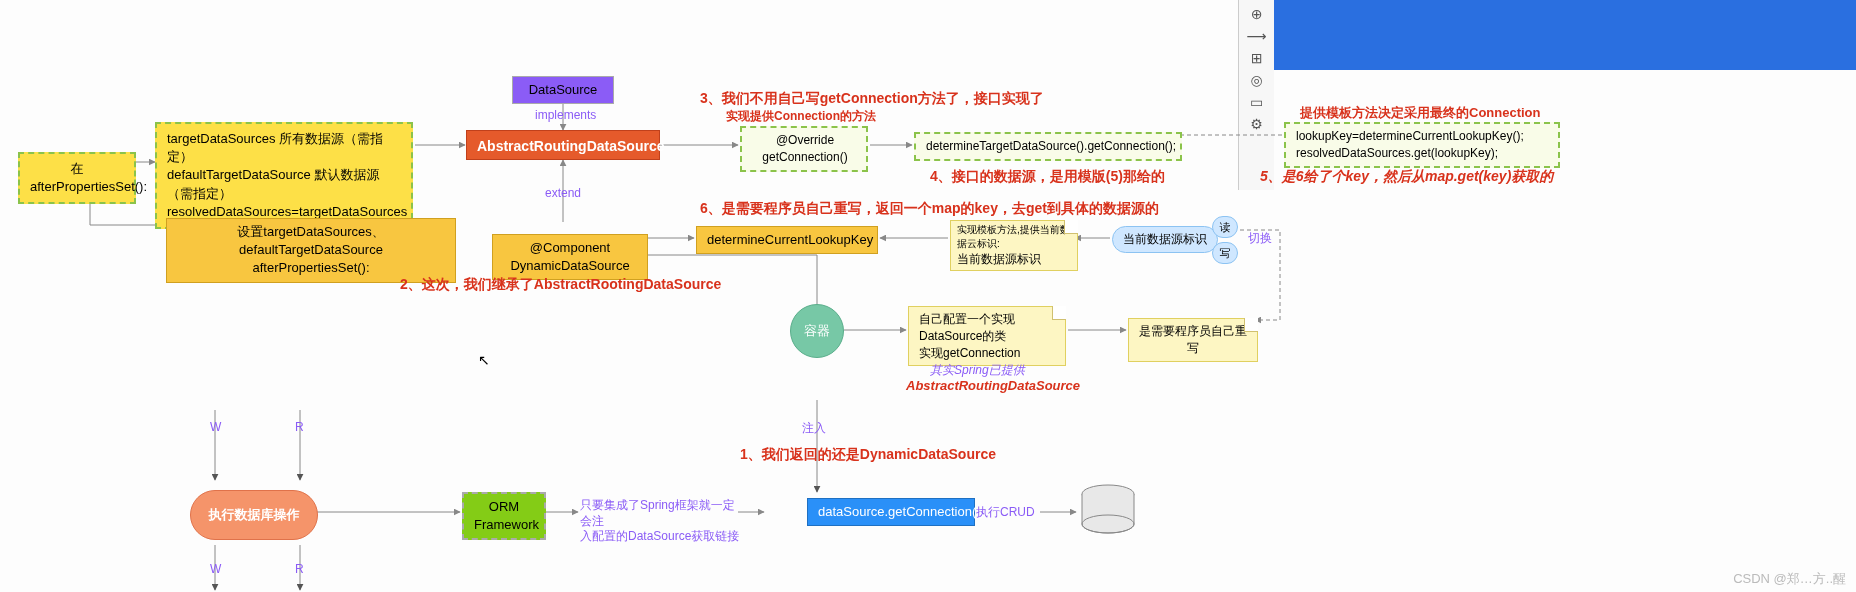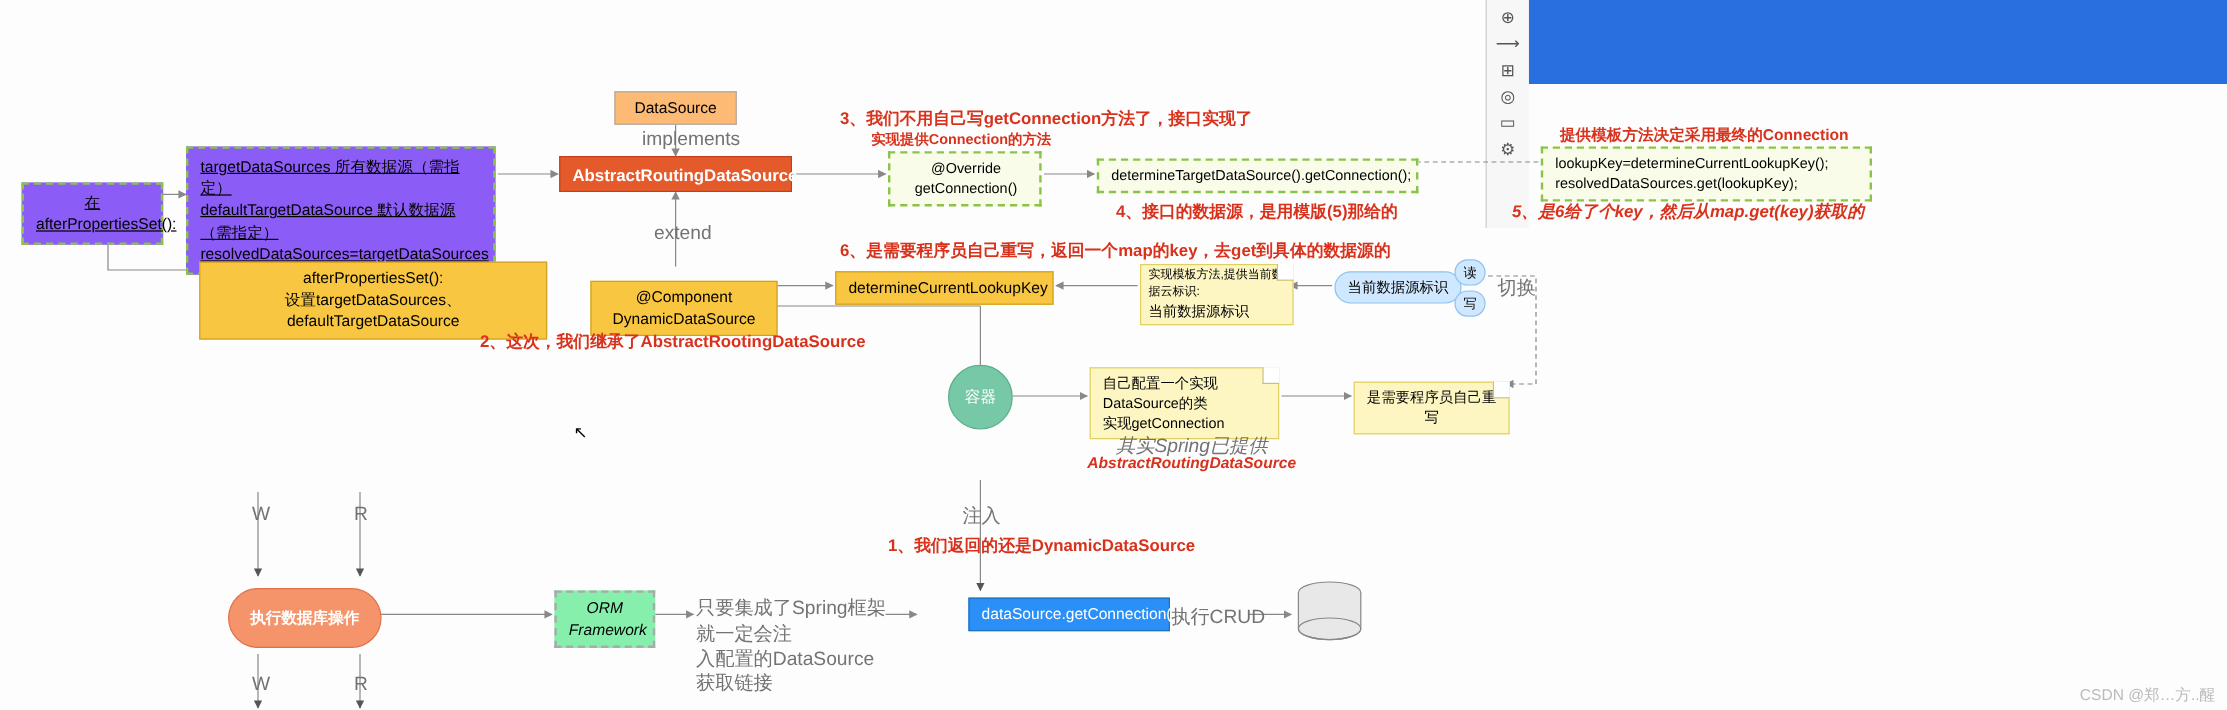--- a/index.html
+++ b/index.html
@@ -9,31 +9,30 @@
     font-size: 13px;
     background: #fdfdfd;
     width: 1856px;
     height: 592px;
     position: relative;
     overflow: hidden;
   }
   .box {
     position: absolute;
     border: 1px solid #aaa;
-    background: #fdba74;
+    background: #8b5cf6;
     padding: 4px 10px;
     text-align: center;
     line-height: 1.4;
   }
   .dashed-green {
     border: 2px dashed #8bc34a;
-    background: #8b5cf6;
+    background: #fde047;
     text-align: left;
     padding: 6px 10px;
-    text-decoration: underline;
   }
   .dashed-note {
     border: 2px dashed #8bc34a;
     background: #f9fce8;
     text-align: center;
     font-size: 12px;
   }
   .yellow {
     background: #f8c640;
     border-color: #d0a020;
@@ -50,35 +49,34 @@
     font-weight: bold;
     border-color: #c0401b;
     font-size: 14px;
   }
   .blue {
     background: #2a90f8;
     color: #fff;
     border-color: #1f70c2;
   }
   .dashed-gray {
-    background: #86efac;
+    background: #84cc16;
     border: 2px dashed #aaa;
-    font-style: italic;
   }
   .redtext {
     position: absolute;
     color: #d8321c;
     font-weight: 600;
     font-size: 14px;
     white-space: nowrap;
   }
   .smalltext {
     position: absolute;
-    font-size: 16px;
-    color: #737373;
+    font-size: 12px;
+    color: #8b5cf6;
     white-space: nowrap;
   }
   .circle {
     position: absolute;
     border-radius: 50%;
     display: flex;
     align-items: center;
     justify-content: center;
   }
   .pill-orange {
@@ -232,22 +230,22 @@
 <div class="box dashed-note" style="left:740px; top:126px; width:128px;padding-left:12px;">
   <div>@Override</div>
   <div>getConnection()</div>
 </div>
 
 <div class="box dashed-note" style="left:914px; top:132px; width:268px;">
   <span>determineTargetDataSource().getConnection();</span>
 </div>
 
 <div class="box yellow" style="left:166px; top:218px; width:290px;">
+  <div>设置targetDataSources、defaultTargetDataSource</div>
   <div>afterPropertiesSet():</div>
-  <div>设置targetDataSources、defaultTargetDataSource</div>
 </div>
 
 <div class="box yellow" style="left:492px; top:218px; width:156px;margin-top:16px;">
   <div>@Component</div>
   <div>DynamicDataSource</div>
 </div>
 
 <div class="box yellow" style="left:696px; top:226px; width:182px;">
   <span>determineCurrentLookupKey</span>
 </div>

